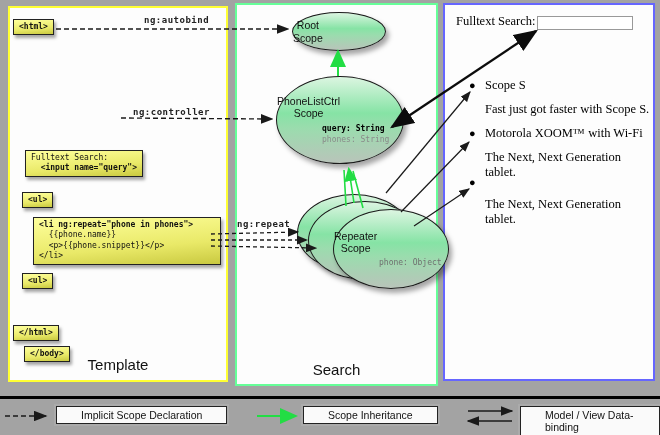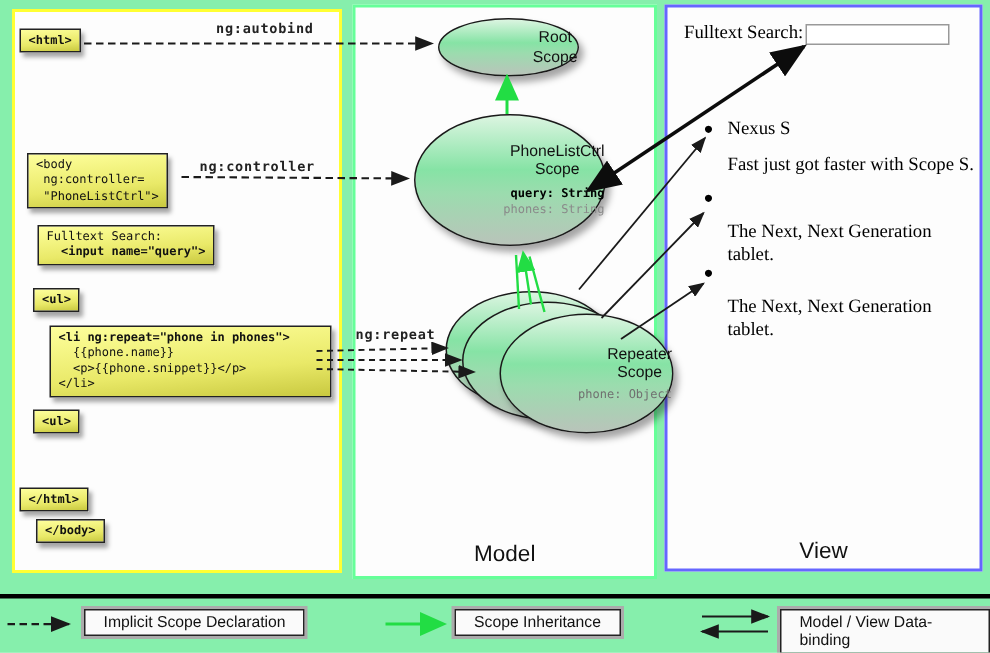--- a/index.html
+++ b/index.html
@@ -1,17 +1,17 @@
 <!DOCTYPE html>
 <html><head>
 <meta charset="utf-8">
 <style>
   html,body{margin:0;padding:0;}
   body{background:#f6f6f6;font-family:"Liberation Sans",sans-serif;}
-  #stage{position:relative;width:660px;height:435px;background:#86efac;overflow:hidden;}
+  #stage{position:relative;width:660px;height:435px;background:#a3a3a3;overflow:hidden;}
 
   
   .panel{position:absolute;background:#fdfdfd;border:2px solid;}
   #panel-template{left:8px;top:6px;width:216px;height:372px;border-color:#ffff33;}
   #panel-model{left:235px;top:3px;width:199px;height:379px;border-color:#66ff99;}
   #panel-view{left:443px;top:3px;width:208px;height:374px;border-color:#6666ff;}
   .panel-title{position:absolute;text-align:center;font-size:15px;color:#111;}
   #title-template{left:8px;top:356px;width:220px;}
   #title-model{left:235px;top:361px;width:203px;}
   #title-view{left:443px;top:359px;width:212px;}
@@ -35,21 +35,21 @@
   .conn-label{position:absolute;font-family:"DejaVu Sans Mono",monospace;font-weight:bold;
     font-size:9px;color:#222;letter-spacing:0.5px;}
   #lbl-autobind{left:144px;top:15px;}
   #lbl-controller{left:133px;top:107px;}
   #lbl-repeat{left:237px;top:219px;}
 
   
   .scope{position:absolute;border-radius:50%;border:1.5px solid #1a1a1a;
     background:linear-gradient(180deg,#dcf5e1 0%,#86e3a5 42%,#9bdcae 60%,#b9c4ba 100%);
     box-shadow:3px 4px 5px rgba(0,0,0,0.35);
-    display:flex;flex-direction:column;align-items:flex-end;justify-content:center;
+    display:flex;flex-direction:column;align-items:flex-start;justify-content:center;
     text-align:center;color:#111;}
   .scope-title{font-size:10.5px;line-height:1.2;white-space:pre;}
   .scope-prop{font-family:"DejaVu Sans Mono",monospace;font-size:8px;line-height:1.35;margin-left:45px;}
   #scope-root{left:292px;top:12px;width:92px;height:37px;}
   #scope-phonelist{left:276px;top:76px;width:126px;height:86px;}
   #scope-repeater-b1{left:297px;top:194px;width:112px;height:76px;}
   #scope-repeater-b2{left:308px;top:201px;width:112px;height:77px;}
   #scope-repeater{left:333px;top:209px;width:114px;height:78px;}
   .prop-query{font-weight:bold;color:#000;margin-top:4px;}
   .prop-phones{color:#8a8a8a;}
@@ -63,39 +63,36 @@
   .view-item{position:absolute;left:460px;width:192px;font-family:"Liberation Serif",serif;
     font-size:12.5px;color:#000;}
   .view-item .name-row{display:flex;align-items:baseline;}
   .view-item .bullet{width:16px;margin-left:9px;font-size:11px;}
   .view-item .desc{margin-left:25px;margin-top:9px;}
   #view-item-0{top:78px;} #view-item-1{top:126px;} #view-item-2{top:176px;}
 
   
   #separator{position:absolute;left:0;top:396px;width:660px;height:3px;background:#000;}
   .legend-box{position:absolute;top:406px;background:#fafafa;border:1px solid #222;
-    box-shadow:0 0 0 2px #ababab;padding:2px 12px;font-size:10.5px;color:#111;}
+    box-shadow:0 0 0 2px #ababab;padding:2px 24px;font-size:10.5px;color:#111;}
   #legend-box-0{left:56px;} #legend-box-1{left:303px;} #legend-box-2{left:520px;}
 
   
   #overlay{position:absolute;left:0;top:0;pointer-events:none;}
 </style>
 </head>
 <body>
 
 <div id="stage">
 
   <div class="panel" id="panel-template"></div>
   <div class="panel" id="panel-model"></div>
   <div class="panel" id="panel-view"></div>
 
   <div class="code-box code-bold" id="box-html-open">&lt;html&gt;</div>
-  <div class="code-box" id="box-body-open">&lt;body
- ng:controller=
- "PhoneListCtrl"&gt;</div>
   <div class="code-box" id="box-fulltext"><span>Fulltext Search:</span>
 <span class="code-bold">  &lt;input name="query"&gt;</span></div>
   <div class="code-box code-bold" id="box-ul-open">&lt;ul&gt;</div>
   <div class="code-box" id="box-li-repeat"><span class="code-bold">&lt;li ng:repeat="phone in phones"&gt;</span>
 <span>  {{phone.name}}
   &lt;p&gt;{{phone.snippet}}&lt;/p&gt;
 &lt;/li&gt;</span></div>
   <div class="code-box code-bold" id="box-ul-close">&lt;ul&gt;</div>
   <div class="code-box code-bold" id="box-body-close">&lt;/body&gt;</div>
   <div class="code-box code-bold" id="box-html-close">&lt;/html&gt;</div>
@@ -121,39 +118,40 @@
 Scope</div>
     <div class="scope-prop prop-phone">phone: Object</div>
   </div>
 
   <div class="view-text" id="view-search-label">Fulltext Search:</div>
   <input id="view-search-input" value="" style="">
 
   <div class="view-item" id="view-item-0">
     <div class="name-row">
         <span class="bullet">●</span>
-        <span>Nexus S</span>
+        <span>Scope S</span>
       </div>
     <div class="desc">Fast just got faster with Scope S.</div>
   </div>
   <div class="view-item" id="view-item-1">
     <div class="name-row">
         <span class="bullet">●</span>
+        <span>Motorola XOOM™  with Wi-Fi</span>
       </div>
     <div class="desc">The Next, Next Generation tablet.</div>
   </div>
   <div class="view-item" id="view-item-2">
     <div class="name-row">
         <span class="bullet">●</span>
       </div>
     <div class="desc">The Next, Next Generation tablet.</div>
   </div>
 
-  <div class="panel-title" id="title-model">Model</div>
-  <div class="panel-title" id="title-view">View</div>
+  <div class="panel-title" id="title-template">Template</div>
+  <div class="panel-title" id="title-model">Search</div>
 
   <div id="separator"></div>
   <div class="legend-box" id="legend-box-0">Implicit Scope Declaration</div>
   <div class="legend-box" id="legend-box-1">Scope Inheritance</div>
   <div class="legend-box" id="legend-box-2">Model / View Data-binding</div>
 
   <svg id="overlay" width="660" height="435">
     <defs>
       <marker id="ab" markerWidth="9" markerHeight="7" refX="8" refY="3.5" orient="auto">
         <path d="M0,0 L9,3.5 L0,7 z" fill="#1a1a1a"></path>

